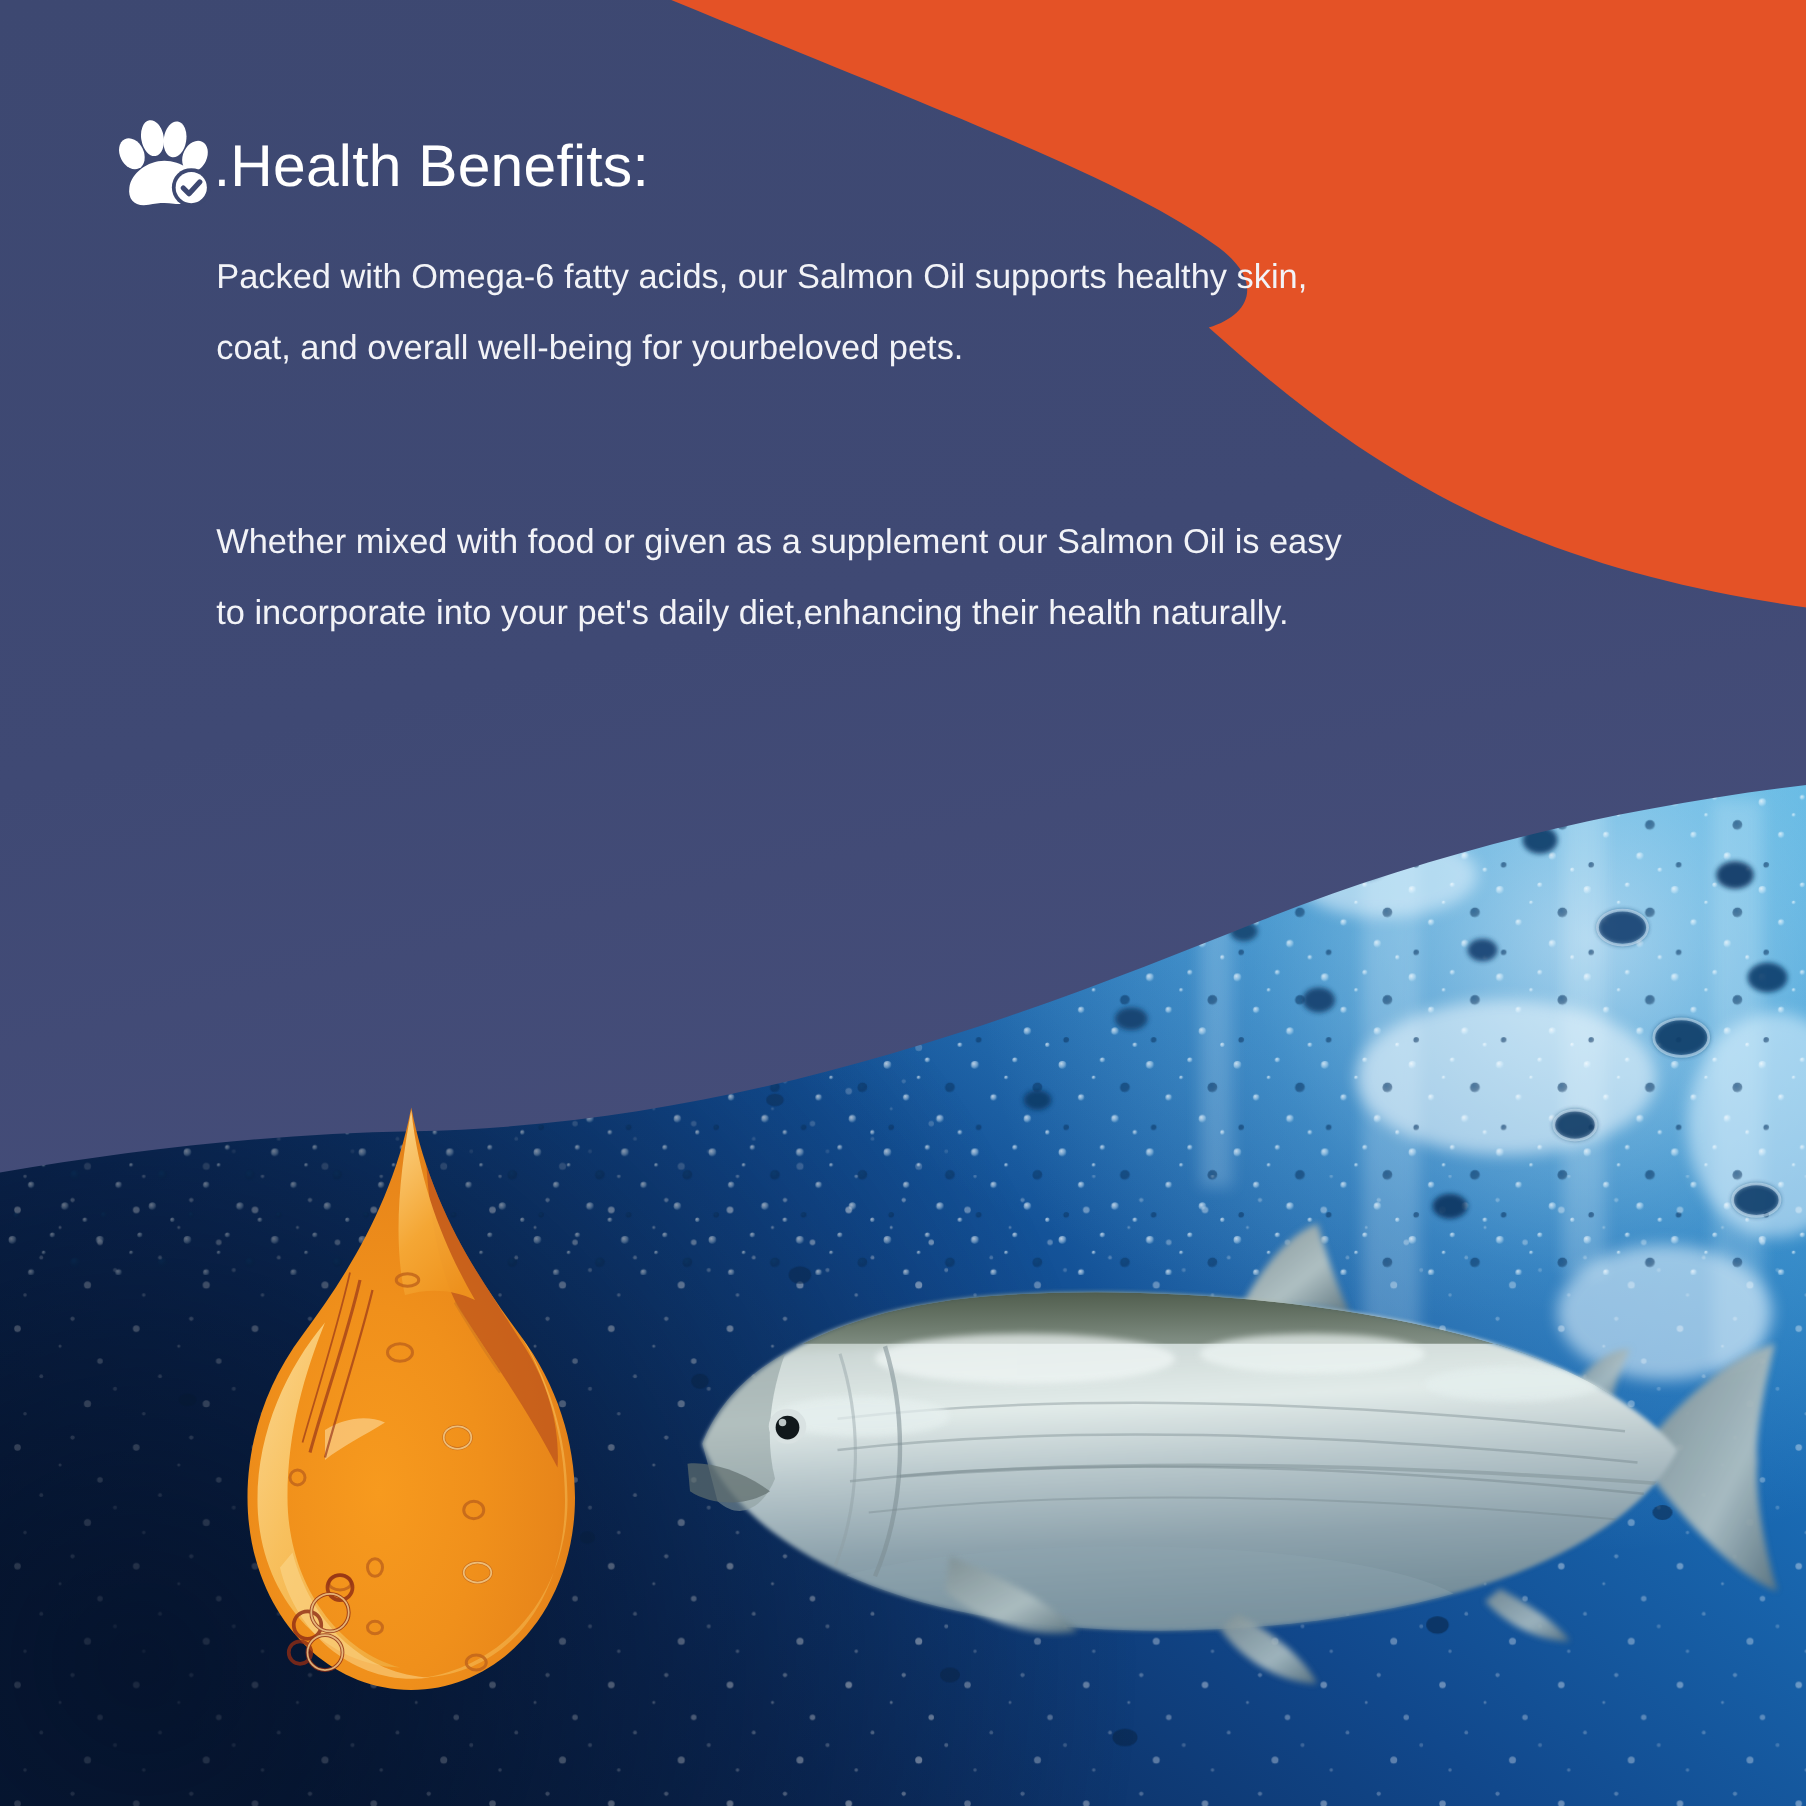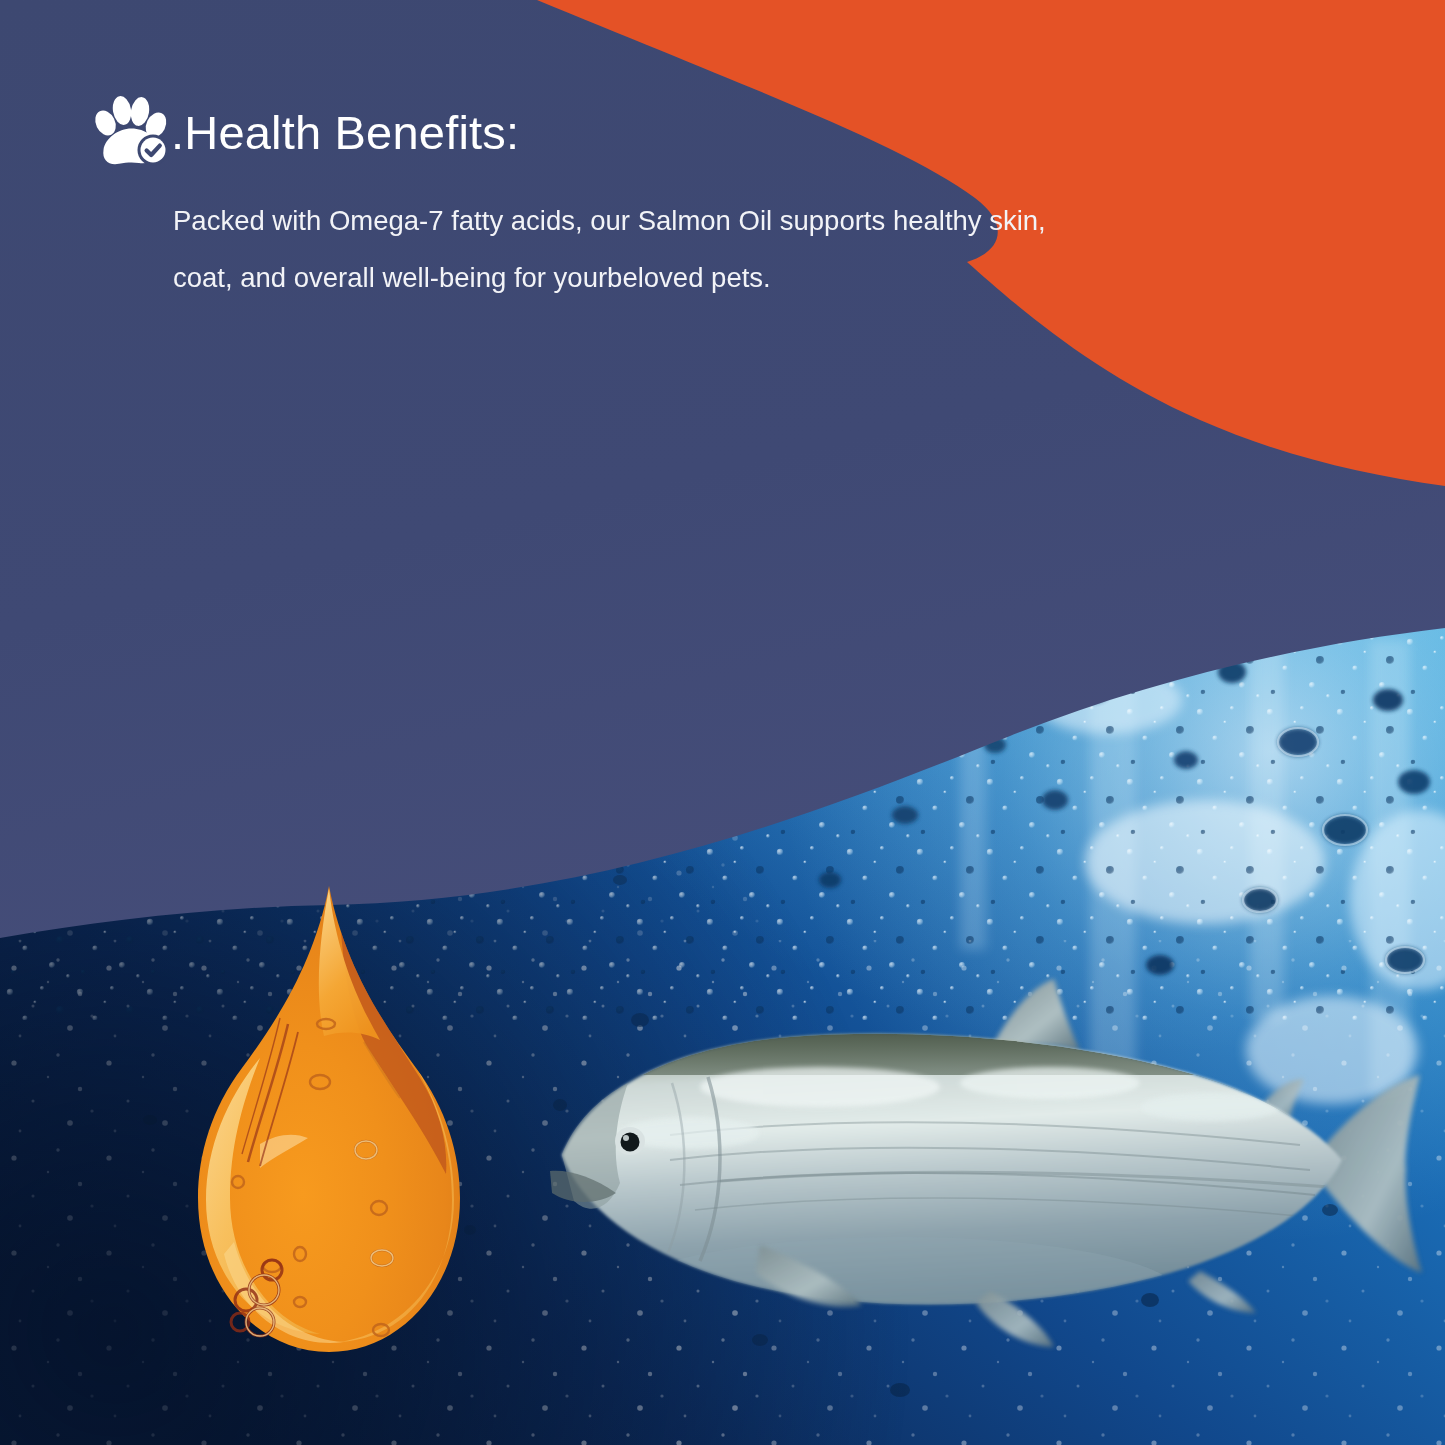--- a/index.html
+++ b/index.html
@@ -279,25 +279,27 @@
                        C20.5,69.8 14,64 15.5,54
                        C17,42.5 30,32.5 43.5,32.5 Z"></path>
             </g>
             <circle cx="65" cy="54" r="15.5" fill="#3d4871"></circle>
             <circle cx="65" cy="54" r="12.5" fill="#ffffff"></circle>
             <path d="M58.6,54.4 L63.2,59 L71.8,49.6" fill="none" stroke="#3d4871" stroke-width="4.2" stroke-linecap="round" stroke-linejoin="round"></path>
           </svg>
         </span>
         <span class="heading-text">.Health Benefits:</span>
       </div>
-      <div class="benefit-body" id="body-health">Packed with Omega-7 fatty acids, our Salmon Oil supports healthy skin,
+      <div class="benefit-body" id="body-health">Packed with Omega-6 fatty acids, our Salmon Oil supports healthy skin,
 coat, and overall well-being for yourbeloved pets.</div>
     </div>
 
     <div class="benefit-block" id="block-versatile">
+      <div class="benefit-body" id="body-versatile">Whether mixed with food or given as a supplement our Salmon Oil is easy
+to incorporate into your pet's daily diet,enhancing their health naturally.</div>
     </div>
 
   </div>
 
   <div id="fish">
     <svg viewBox="0 0 910 420" xmlns="http://www.w3.org/2000/svg">
       <defs>
         <linearGradient id="fishBody" x1="0.3" y1="0" x2="0.45" y2="1">
           <stop offset="0%" stop-color="#93a08c"></stop>
           <stop offset="16%" stop-color="#cdd8d6"></stop>

